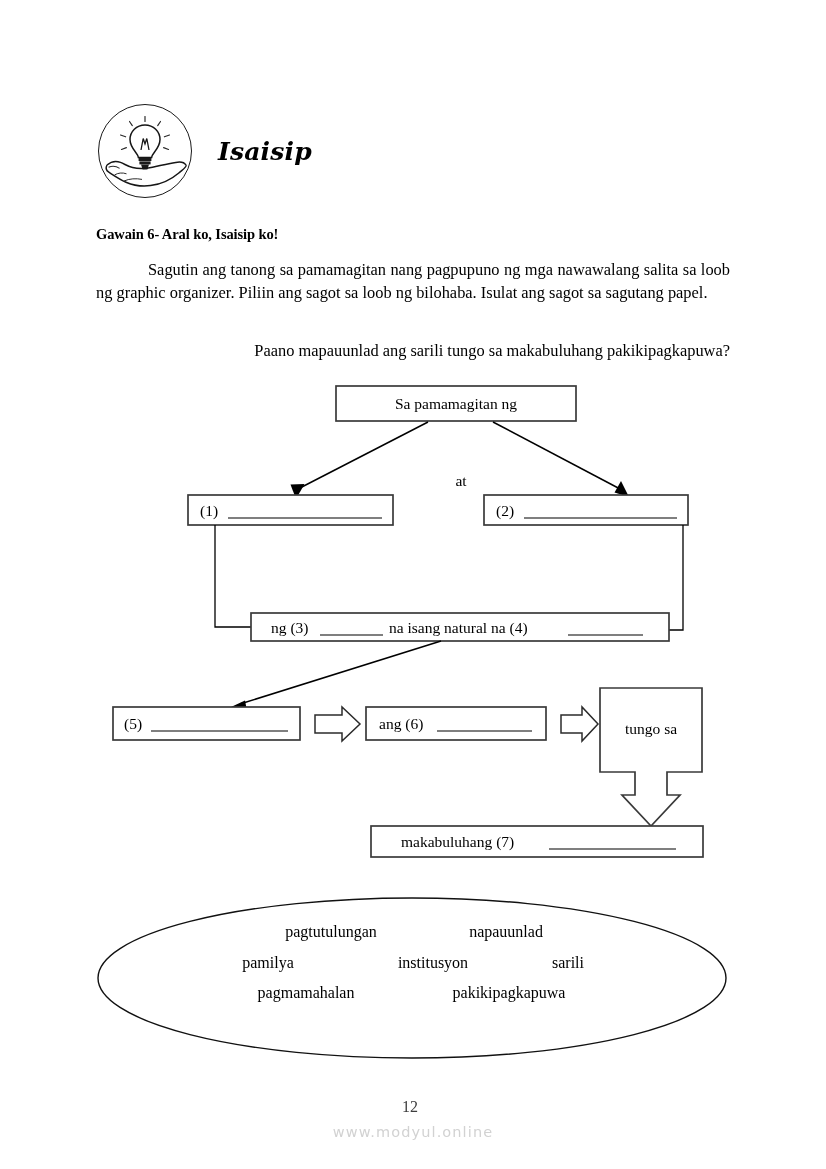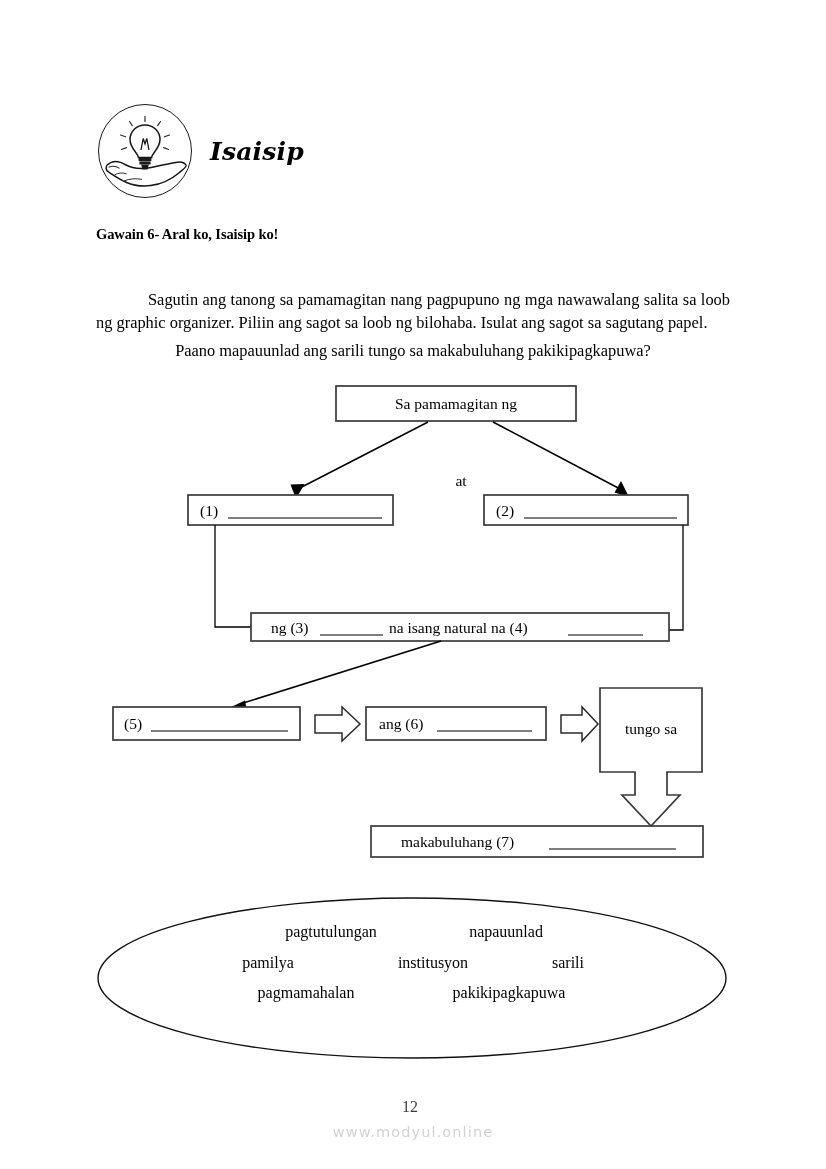--- a/index.html
+++ b/index.html
@@ -20,21 +20,21 @@
     inset: 0;
   }
 
   
   .badge-row {
     position: absolute;
     left: 98px;
     top: 104px;
     display: flex;
     align-items: center;
-    gap: 18px;
+    gap: 26px;
   }
   .badge-circle {
     width: 92px;
     height: 92px;
     border-radius: 50%;
     border: 1.6px solid #1a1a1a;
     position: relative;
     overflow: hidden;
     background: #fff;
   }
@@ -59,28 +59,27 @@
   }
   .instructions {
     position: absolute;
     left: 96px;
     top: 258px;
     width: 634px;
     font-size: 16.4px;
     line-height: 23px;
     text-align: justify;
     text-indent: 52px;
-    margin-top: 30px;
   }
   .question {
     position: absolute;
     left: 96px;
     top: 341px;
     width: 634px;
-    text-align: center;
+    text-align: right;
     font-size: 16.4px;
   }
 
   
   .diagram {
     position: absolute;
     left: 0;
     top: 0;
     width: 826px;
     height: 1169px;

